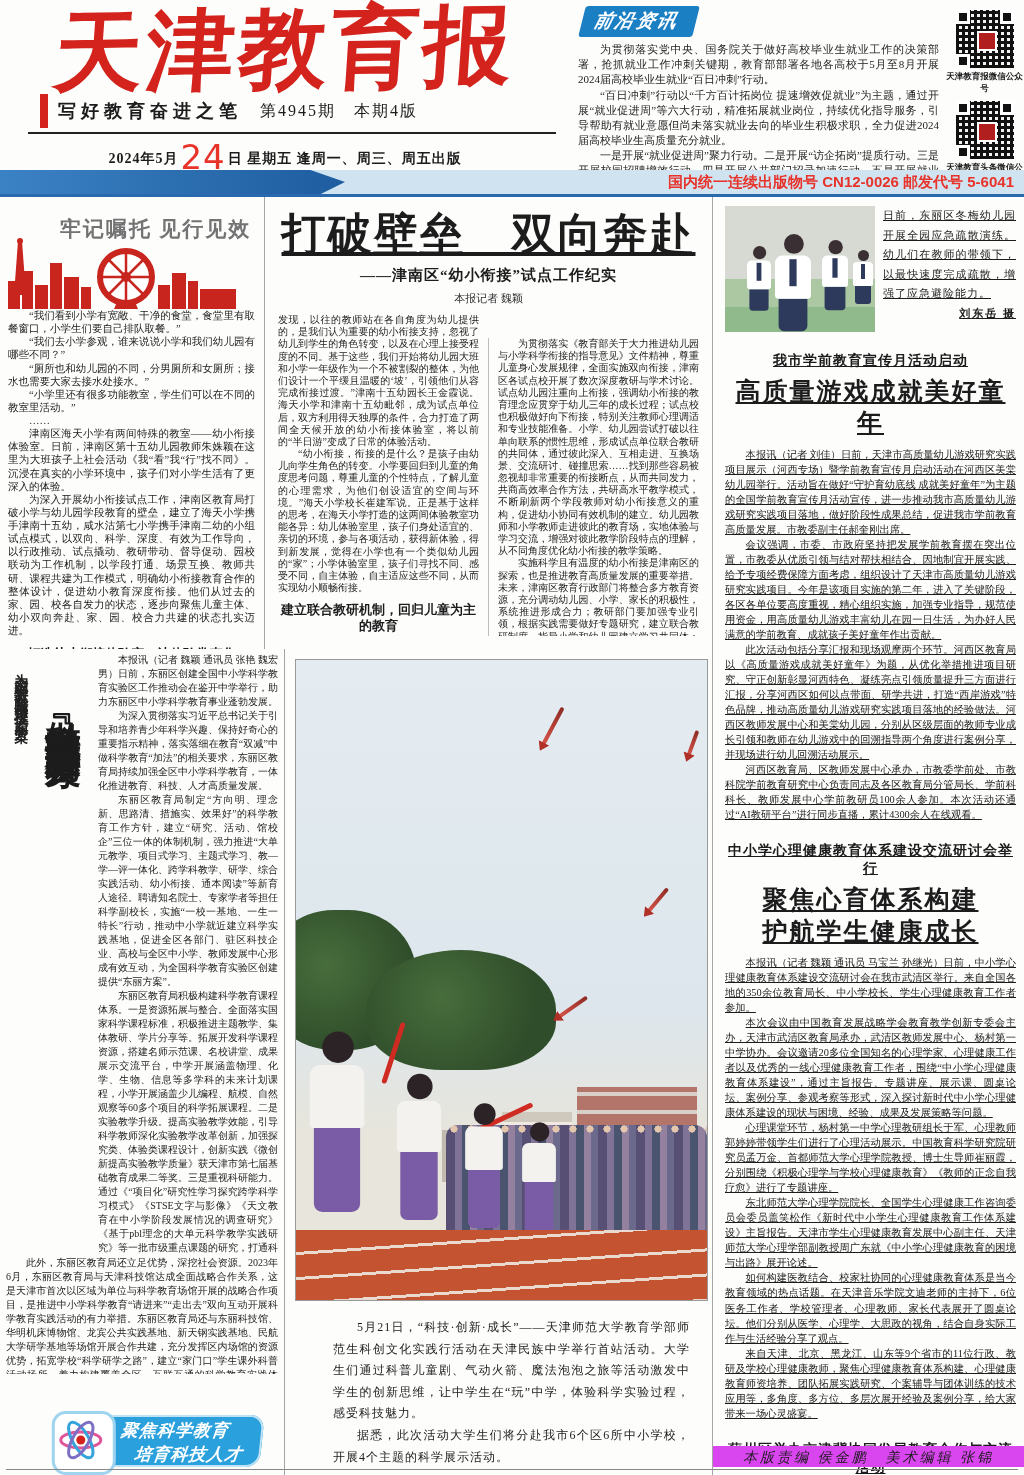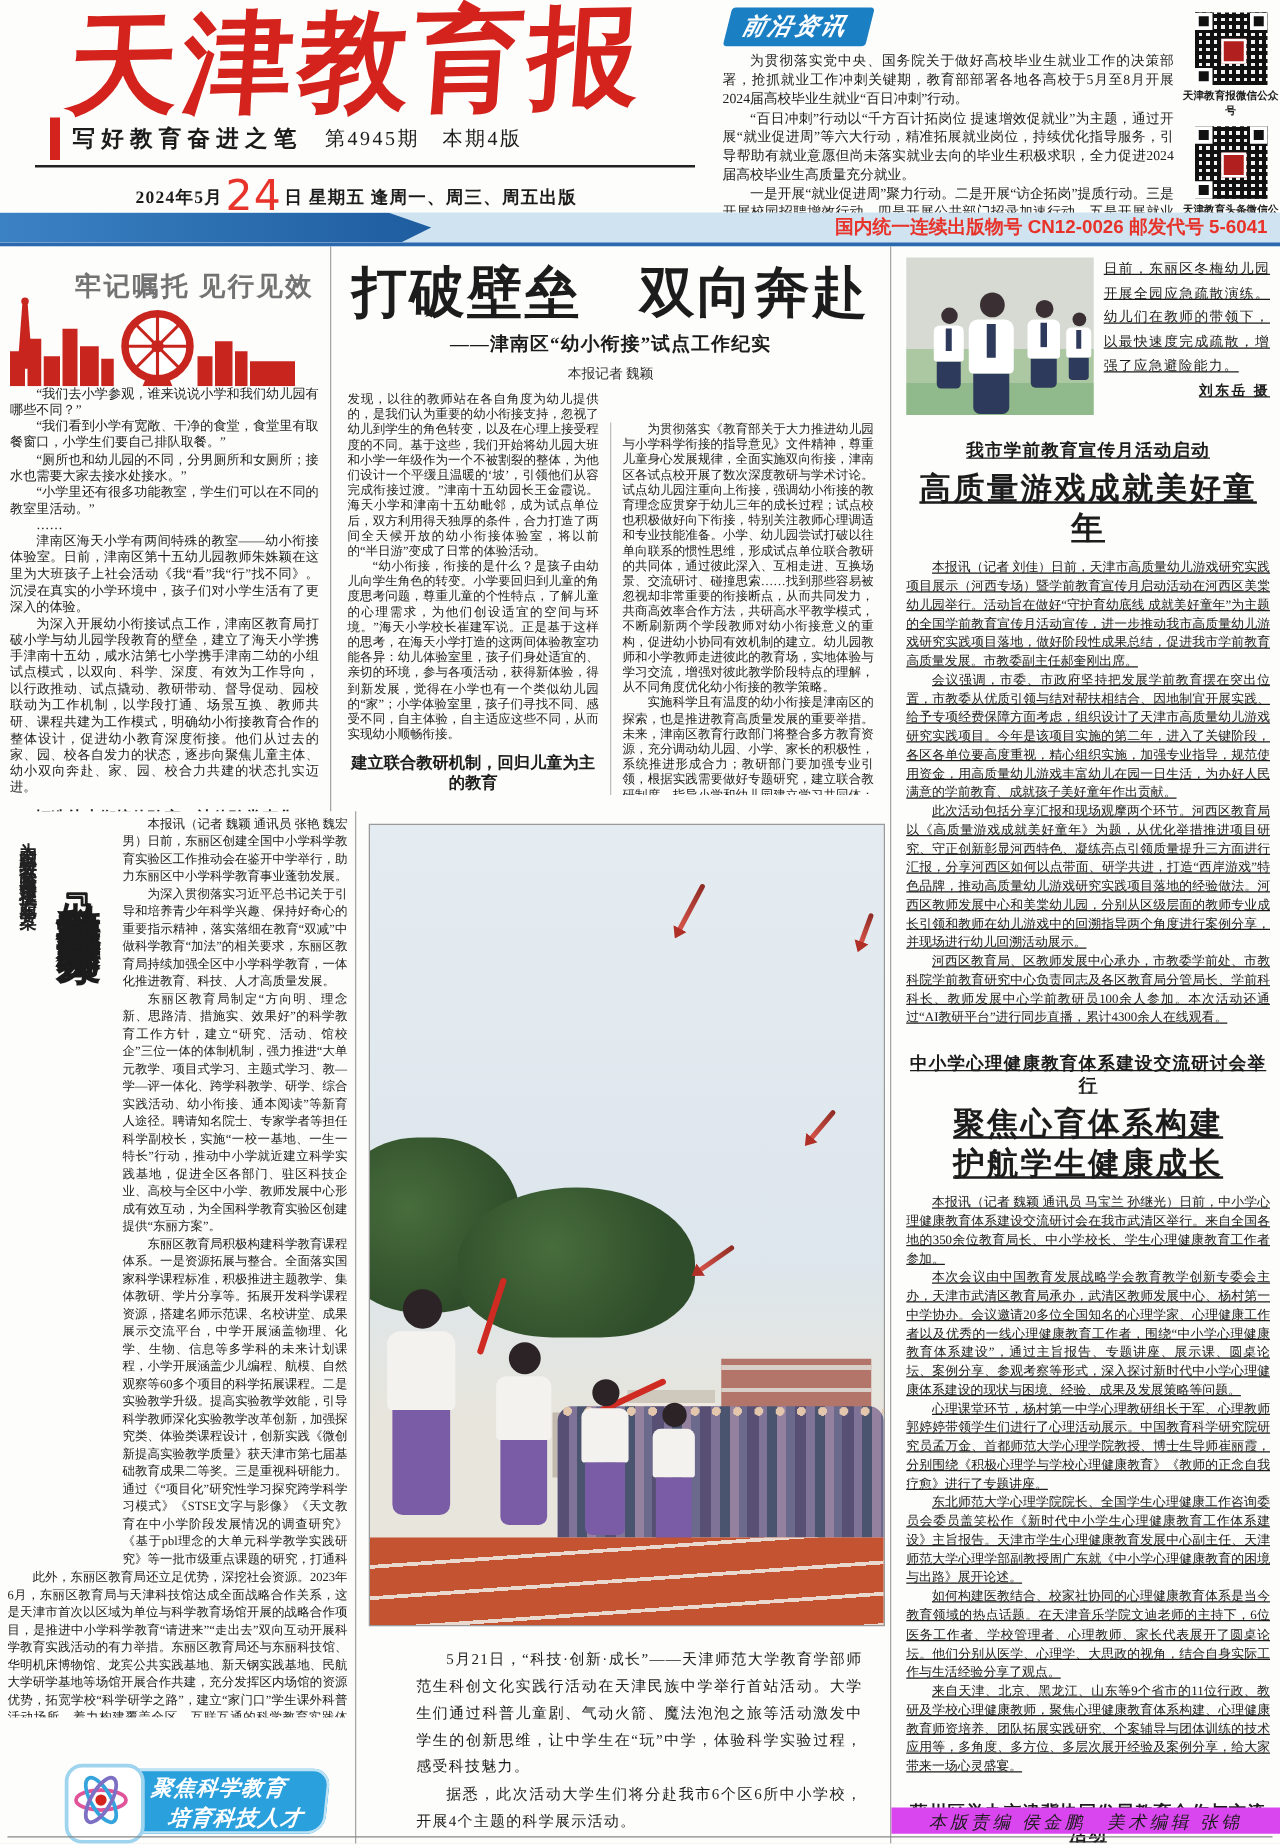--- a/index.html
+++ b/index.html
@@ -57,21 +57,21 @@
   .lead-title{position:absolute;top:14px;left:52px;font-size:21px;font-weight:900;color:#737373;
               letter-spacing:2px;font-family:Liberation Serif, serif;}
   .lead-svg{position:absolute;bottom:0;left:0;}
   .lead-body{font-size:10.5px;line-height:1.25;}
   .lead-body p{margin:0;text-indent:2em;text-align:justify;}
   .art-subhead{font-size:13px;font-weight:900;text-align:center;margin:8px auto 6px;width:fit-content;
                border-bottom:2px solid #cf2222;padding-bottom:3px;font-family:"Liberation Sans",sans-serif;}
 
   .main-art{flex:1;padding:2px 4px 0 4px;}
   .main-headline{font-size:44px;font-weight:900;text-align:center;letter-spacing:2px;margin-top:6px;
-                 font-family:"Liberation Sans","DejaVu Sans",sans-serif;}
+                 font-family:"Liberation Sans","DejaVu Sans",sans-serif;text-decoration:underline;}
   .main-dek{font-size:15px;font-weight:700;text-align:center;margin-top:2px;letter-spacing:1px;}
   .main-byline{font-size:11px;text-align:center;margin:6px 0 8px;color:#333;}
   .art-cols{display:flex;height:322px;overflow:hidden;}
   .acol{flex:1;padding:0 9px;font-size:10px;line-height:1.22;overflow:hidden;}
   .acol+.acol{border-left:1px solid #bdbdbd;margin-top:24px;}
   .acol p{margin:0;text-indent:2em;text-align:justify;}
   .cont p:first-child{text-indent:0;}
 
   .row-bottom{display:flex;height:826px;}
   .science{width:272px;border-right:1px solid #a5a5a5;padding:4px 6px 0 6px;position:relative;}
@@ -238,22 +238,22 @@
               <g stroke="#c8251f" stroke-width="2.5">
                 <line x1="118" y1="16" x2="118" y2="64"></line>
                   <line x1="94" y1="40" x2="142" y2="40"></line>
                 <line x1="101" y1="23" x2="135" y2="57"></line>
                   <line x1="135" y1="23" x2="101" y2="57"></line>
               </g>
               <circle cx="118" cy="40" r="5" fill="#c8251f"></circle>
             </svg>
           </div>
           <div class="lead-body">
+              <p>“我们看到小学有宽敞、干净的食堂，食堂里有取餐窗口，小学生们要自己排队取餐。”</p>
               <p>“我们去小学参观，谁来说说小学和我们幼儿园有哪些不同？”</p>
-              <p>“我们看到小学有宽敞、干净的食堂，食堂里有取餐窗口，小学生们要自己排队取餐。”</p>
               <p>“厕所也和幼儿园的不同，分男厕所和女厕所；接水也需要大家去接水处接水。”</p>
               <p>“小学里还有很多功能教室，学生们可以在不同的教室里活动。”</p>
               <p>……</p>
               <p>津南区海天小学有两间特殊的教室——幼小衔接体验室。日前，津南区第十五幼儿园教师朱姝颖在这里为大班孩子上社会活动《我“看”我“行”找不同》。沉浸在真实的小学环境中，孩子们对小学生活有了更深入的体验。</p>
               <p>为深入开展幼小衔接试点工作，津南区教育局打破小学与幼儿园学段教育的壁垒，建立了海天小学携手津南十五幼，咸水沽第七小学携手津南二幼的小组试点模式，以双向、科学、深度、有效为工作导向，以行政推动、试点撬动、教研带动、督导促动、园校联动为工作机制，以学段打通、场景互换、教师共研、课程共建为工作模式，明确幼小衔接教育合作的整体设计，促进幼小教育深度衔接。他们从过去的家、园、校各自发力的状态，逐步向聚焦儿童主体、幼小双向奔赴、家、园、校合力共建的状态扎实迈进。</p>
             </div>
           <div class="art-subhead">打造幼小衔接体验室，让体验常态化</div>
 
         </div>
 

